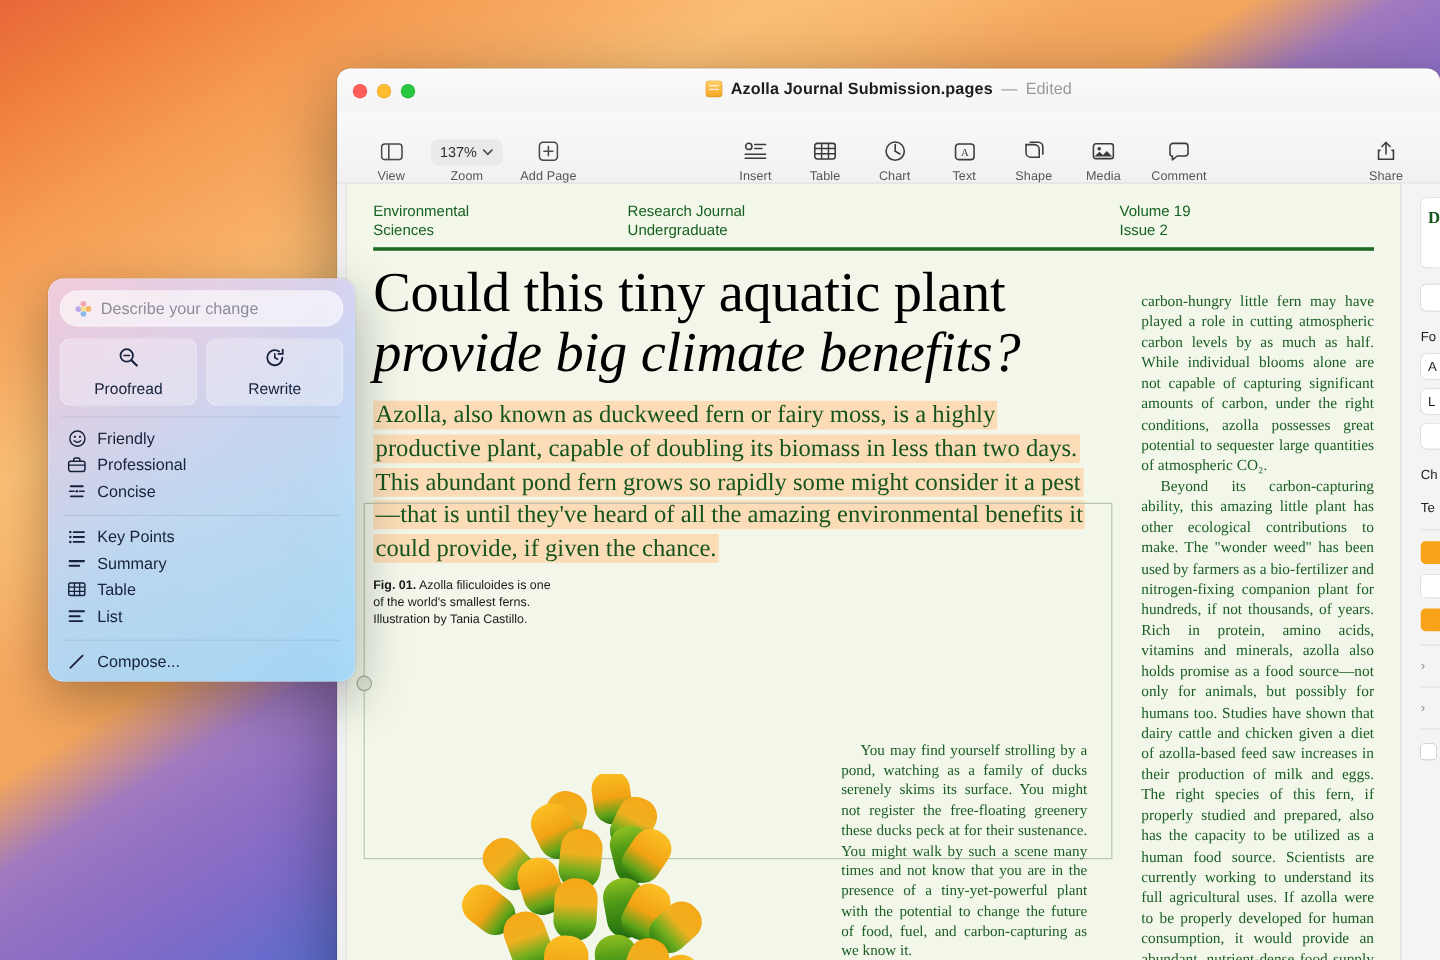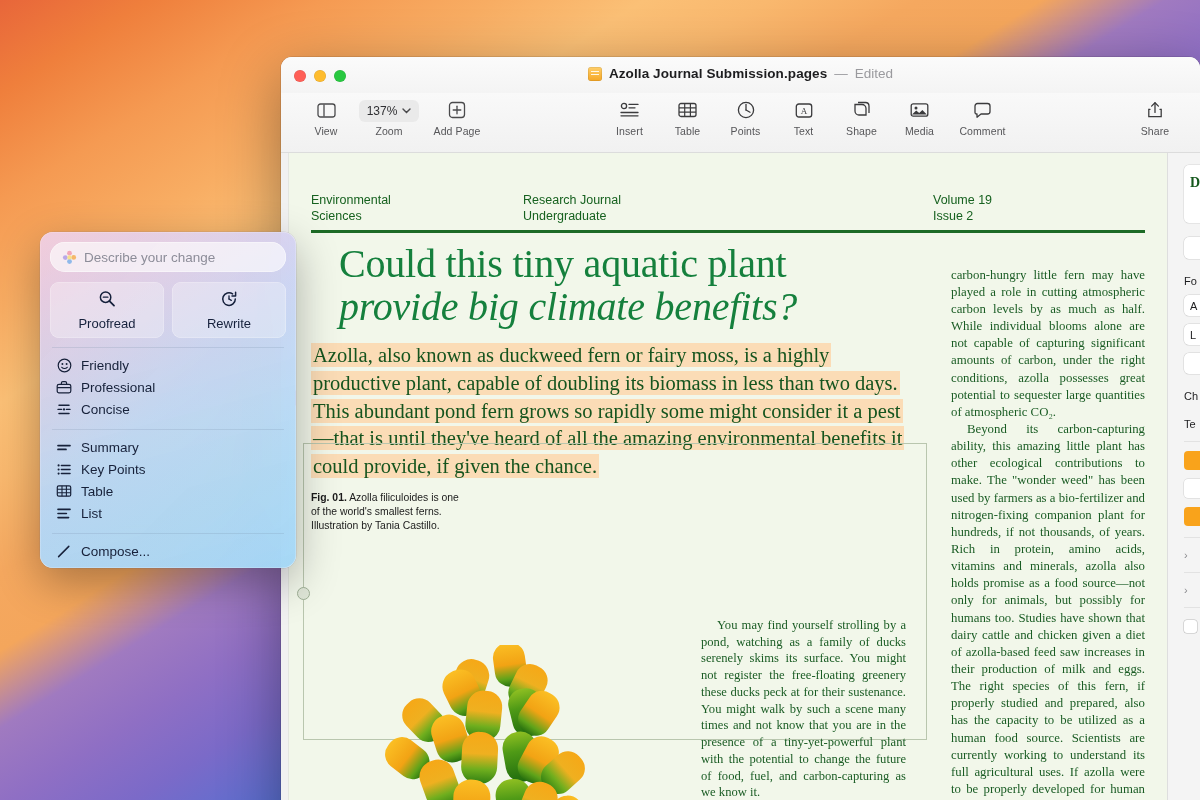--- a/index.html
+++ b/index.html
@@ -76,21 +76,21 @@
   
   .toolbar {
     height: 60px; display: flex; align-items: flex-start;
     padding: 3px 16px 0 16px;
     background: linear-gradient(#f9f9f9, #f1f1f1);
     border-bottom: .5px solid #dcdcdc;
     flex: 0 0 auto;
   }
   .tb-item {
     width: 58px; display: flex; flex-direction: column; align-items: center;
-    gap: 3px; padding-top: 2px; cursor: default;
+    gap: 3px; padding-top: 2px; cursor: default; margin-top: 16px;
   }
   .tb-item.wide { width: 68px; }
   .tb-ico { height: 24px; display: flex; align-items: center; justify-content: center; color: #3b3b3d; }
   .tb-lab { font-size: 10.5px; color: #565659; letter-spacing: .1px; }
   .zoom-pill {
     display: flex; align-items: center; gap: 5px;
     background: #eaeaea; border-radius: 6px;
     padding: 3px 8px; font-size: 12px; color: #303033;
     height: 22px; margin-top: 2px;
   }
@@ -106,41 +106,40 @@
     margin: 0 0 0 8px;
     width: 878px;
     background: #f2f7ea;
     overflow: hidden;
     box-shadow: 0 0 0 .5px #d8dcd2;
   }
   .page-inner { padding: 16px 22px 0 22px; position: relative; height: 100%; }
 
   
   .jhead { display: flex; font-size: 12.5px; color: #16611f;
-           font-family: "Liberation Sans", sans-serif; line-height: 1.25; padding-bottom: 6px; margin-top: 24px;}
+           font-family: "Liberation Sans", sans-serif; line-height: 1.25; padding-bottom: 6px;}
   .jh-col { }
   .jh-col.c1 { width: 212px; }
   .jh-col.c2 { width: 410px; }
   .jh-col.c3 { flex: 1; }
   .jrule { height: 2.5px; background: #1d6b26; margin-bottom: 6px; }
 
   .cols { display: flex; gap: 0; }
   .leftzone { width: 626px; position: relative; }
   .rightcol { width: 208px; padding-left: 14px; }
 
   h1.headline {
     font-family: "Liberation Serif", serif;
-    color: #15803d;
-    font-size: 40px;
+    color: #000000;
+    font-size: 47px;
     line-height: 1.07;
     font-weight: normal;
     letter-spacing: -.2px;
     margin-top: 4px;
     white-space: nowrap;
-    margin-left: 28px;
   }
   h1.headline .ital { font-style: italic; display: block; }
 
   .intro {
     font-family: "Liberation Serif", serif;
     font-size: 20.5px; line-height: 1.35; color: #15541e;
     margin-top: 14px; width: 600px;
   }
   .intro .hl {
     background: #fbdcb6;
@@ -355,21 +354,21 @@
     </div>
 
     <div class="tb-item">
       <span class="tb-ico">
         <svg width="18" height="18" viewBox="0 0 18 18">
             <circle cx="9" cy="9" r="7.6" fill="none" stroke="#3b3b3d" stroke-width="1.3"></circle>
             <line x1="9" y1="9" x2="9" y2="3.4" stroke="#3b3b3d" stroke-width="1.3" stroke-linecap="round"></line>
             <line x1="9" y1="9" x2="13" y2="11.3" stroke="#3b3b3d" stroke-width="1.3" stroke-linecap="round"></line>
           </svg>
       </span>
-      <span class="tb-lab">Points</span>
+      <span class="tb-lab">Chart</span>
     </div>
 
     <div class="tb-item">
       <span class="tb-ico">
         <svg width="18" height="17" viewBox="0 0 18 17">
             <rect x="1.3" y="2" width="15.4" height="13" rx="2.6" fill="none" stroke="#3b3b3d" stroke-width="1.3"></rect>
             <text x="9" y="12.3" font-size="9" font-family="Liberation Serif, serif" text-anchor="middle" fill="#3b3b3d">A</text>
           </svg>
       </span>
       <span class="tb-lab">Text</span>
@@ -712,39 +711,39 @@
         </svg>
     </span>
     <span>Concise</span>
   </div>
 
   <div class="ai-sep"></div>
 
   <div class="ai-row">
     <span class="ri">
       <svg width="16" height="15" viewBox="0 0 16 15">
-          <line x1="2" y1="5.6" x2="14" y2="5.6" stroke="#17213a" stroke-width="1.7" stroke-linecap="round"></line>
-          <line x1="2" y1="9.4" x2="10" y2="9.4" stroke="#17213a" stroke-width="1.7" stroke-linecap="round"></line>
-        </svg>
-    </span>
-    <span>Summary</span>
-  </div>
-
-  <div class="ai-row">
-    <span class="ri">
-      <svg width="16" height="15" viewBox="0 0 16 15">
           <circle cx="2.6" cy="3.4" r="1.05" fill="#17213a"></circle>
           <circle cx="2.6" cy="7.5" r="1.05" fill="#17213a"></circle>
           <circle cx="2.6" cy="11.6" r="1.05" fill="#17213a"></circle>
           <line x1="5.4" y1="3.4" x2="14" y2="3.4" stroke="#17213a" stroke-width="1.5" stroke-linecap="round"></line>
           <line x1="5.4" y1="7.5" x2="14" y2="7.5" stroke="#17213a" stroke-width="1.5" stroke-linecap="round"></line>
           <line x1="5.4" y1="11.6" x2="14" y2="11.6" stroke="#17213a" stroke-width="1.5" stroke-linecap="round"></line>
         </svg>
     </span>
     <span>Key Points</span>
+  </div>
+
+  <div class="ai-row">
+    <span class="ri">
+      <svg width="16" height="15" viewBox="0 0 16 15">
+          <line x1="2" y1="5.6" x2="14" y2="5.6" stroke="#17213a" stroke-width="1.7" stroke-linecap="round"></line>
+          <line x1="2" y1="9.4" x2="10" y2="9.4" stroke="#17213a" stroke-width="1.7" stroke-linecap="round"></line>
+        </svg>
+    </span>
+    <span>Summary</span>
   </div>
 
   <div class="ai-row">
     <span class="ri">
       <svg width="16" height="14" viewBox="0 0 16 14">
           <rect x="1.3" y="1.8" width="13.4" height="10.4" rx="1.5" fill="none" stroke="#17213a" stroke-width="1.2"></rect>
           <line x1="1.3" y1="5.3" x2="14.7" y2="5.3" stroke="#17213a" stroke-width="1.1"></line>
           <line x1="1.3" y1="8.8" x2="14.7" y2="8.8" stroke="#17213a" stroke-width="1.1"></line>
           <line x1="6" y1="1.8" x2="6" y2="12.2" stroke="#17213a" stroke-width="1.1"></line>
           <line x1="10.4" y1="1.8" x2="10.4" y2="12.2" stroke="#17213a" stroke-width="1.1"></line>

